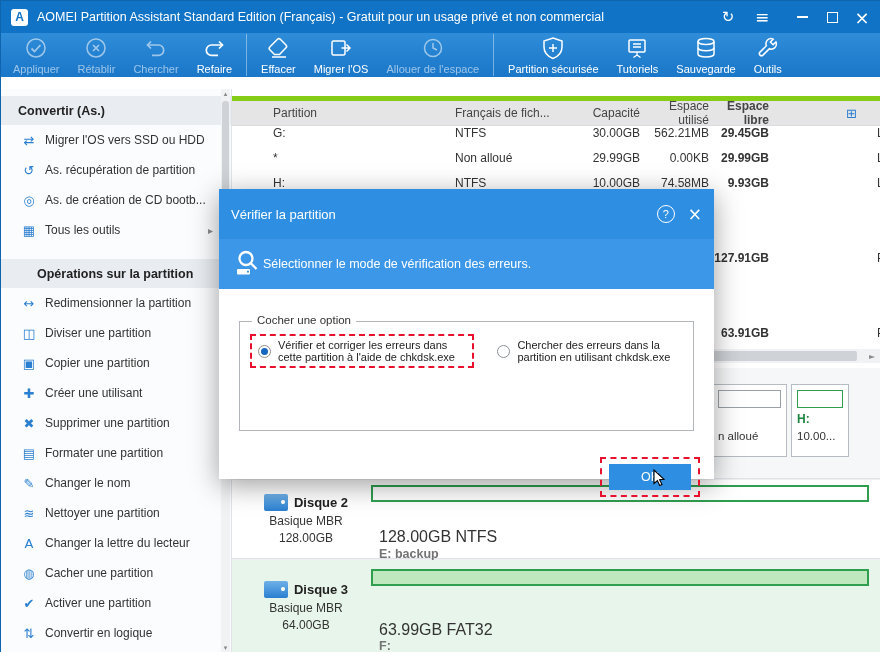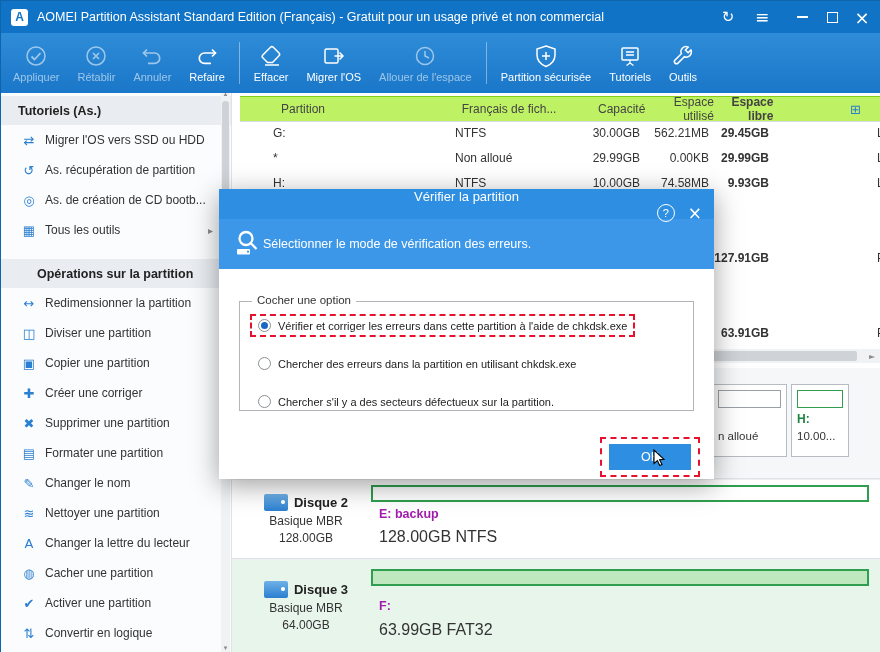--- a/index.html
+++ b/index.html
@@ -12,21 +12,21 @@
   .logo{width:17px;height:17px;background:#fff;border-radius:3px;color:#1173c5;font-weight:bold;font-size:12px;display:flex;align-items:center;justify-content:center;flex:none;}
   .tb-title{color:#fff;font-size:12.5px;margin-left:9px;flex:1;white-space:nowrap;overflow:hidden;}
   .win-ctl{width:30px;height:32px;display:flex;align-items:center;justify-content:center;color:#fff;flex:none;cursor:default;}
   .win-ctl.refresh{font-size:15px;margin-right:4px;}
   .win-ctl.menu{font-size:17px;margin-right:10px;}
   .min-line{width:11px;border-top:2px solid #fff;display:block;}
   .max-box{width:9px;height:9px;border:1.5px solid #fff;display:block;}
   .win-ctl.close{font-size:18px;margin-right:4px;}
 
   
-  #toolbar{position:absolute;left:0;top:32px;right:0;height:60px;background:linear-gradient(#2f8cd8,#1a77c9);display:flex;align-items:center;padding-left:3px;z-index:5;}
+  #toolbar{position:absolute;left:0;top:32px;right:0;height:44px;background:linear-gradient(#2f8cd8,#1a77c9);display:flex;align-items:center;padding-left:3px;z-index:5;}
   .tbi{height:52px;display:flex;flex-direction:column;align-items:center;justify-content:center;gap:2px;padding:0 9px;color:#fff;}
   .tbi .ticon{height:26px;display:flex;align-items:center;justify-content:center;}
   .tbi .tlabel{font-size:11px;white-space:nowrap;}
   .tbi.disabled{opacity:.55;}
   .tb-sep{width:1px;height:42px;background:rgba(255,255,255,.4);margin:0 5px;flex:none;}
 
   
   #sidebar{position:absolute;top:88px;left:0;width:230px;bottom:0;background:#fbfcfd;border-right:1px solid #dfe3e8;z-index:1;}
   .side-header{height:29px;background:#e9edf2;display:flex;align-items:center;padding-left:17px;font-size:12.5px;font-weight:bold;color:#222;}
   .side-header.first{margin-top:7px;}
@@ -34,21 +34,21 @@
   .side-item{height:30px;display:flex;align-items:center;padding-left:20px;gap:8px;font-size:12px;color:#333;cursor:default;}
   .sicon{width:16px;text-align:center;color:#2a7fd0;font-size:13px;flex:none;font-family:"DejaVu Sans",sans-serif;}
   .side-item .sub-arrow{margin-left:auto;margin-right:18px;color:#888;font-size:10px;}
   #side-scroll{position:absolute;right:1px;top:0;bottom:0;width:9px;background:#f1f2f4;}
   #side-scroll .sthumb{position:absolute;top:12px;height:225px;left:1px;right:1px;background:#cfd2d6;border-radius:3px;}
   .sarr{position:absolute;left:0;right:0;text-align:center;font-size:7px;color:#8a8a8a;}
   .sarr.up{top:1px;} .sarr.down{bottom:1px;}
 
   
   #main{position:absolute;left:231px;top:88px;right:0;bottom:0;background:#fff;}
-  #table-header{position:absolute;left:8px;right:0;top:7px;height:24px;background:#bef264;border-top:1px solid #84cc16;border-bottom:1px solid #d9dde1;display:flex;align-items:center;font-size:12px;color:#444;}
+  #table-header{position:absolute;left:0;right:0;top:7px;height:24px;background:#e5e5e5;border-top:5px solid #84cc16;border-bottom:1px solid #d9dde1;display:flex;align-items:center;font-size:12px;color:#444;}
   #rows{position:absolute;left:0;right:0;top:31px;}
   .trow{height:25px;display:flex;align-items:center;font-size:12px;color:#333;}
   .c1{width:220px;padding-left:41px;box-sizing:border-box;}
   .c2{width:125px;padding-left:3px;box-sizing:border-box;}
   .c3{width:66px;text-align:right;padding-right:3px;box-sizing:border-box;}
   .c4{width:68px;text-align:right;padding-right:2px;box-sizing:border-box;}
   .c5{width:62px;text-align:right;padding-right:4px;box-sizing:border-box;font-weight:bold;}
   .c6{width:64px;display:flex;justify-content:flex-end;box-sizing:border-box;}
   .c7{flex:1;padding-left:8px;box-sizing:border-box;white-space:nowrap;overflow:hidden;margin-left:32px;}
   .view-ic{color:#2a7fd0;font-size:13px;margin-right:-20px;}
@@ -65,44 +65,44 @@
   .panel.p1{top:0;height:110px;background:#f6f7f8;}
   .panel.p2{top:112px;height:78px;}
   .panel.p3{top:192px;bottom:0;background:#e8f5ea;}
   .dinfo{position:absolute;left:8px;top:0;bottom:0;width:132px;display:flex;flex-direction:column;justify-content:center;align-items:center;gap:3px;}
   .dname{display:flex;align-items:center;gap:6px;font-size:13px;font-weight:bold;color:#222;}
   .dicon{width:24px;height:17px;border-radius:2px;background:radial-gradient(circle at 19px 8px,#fff 1.5px,rgba(255,255,255,0) 2.5px),linear-gradient(#6fb1e8,#2a7fd0);flex:none;}
   .dmeta{font-size:12px;color:#333;}
   .dbar{position:absolute;left:139px;right:12px;height:17px;border:2px solid #2f9e4f;background:#fff;box-sizing:border-box;}
   .p2 .dbar{top:5px;}
   .p3 .dbar{top:9px;background:#bfe8bf;}
-  .plabel{position:absolute;left:147px;font-size:12.5px;font-weight:bold;color:#a21caf;white-space:nowrap;}
+  .plabel{position:absolute;left:147px;font-size:12.5px;font-weight:bold;color:#737373;white-space:nowrap;margin-top:40px;}
   .pinfo{position:absolute;left:147px;font-size:16px;color:#333;white-space:nowrap;}
   .p2 .plabel{top:27px;} .p2 .pinfo{top:48px;}
   .p3 .plabel{top:39px;} .p3 .pinfo{top:61px;}
   
   .pblock{position:absolute;top:16px;height:73px;background:#fff;border:1px solid #b6bcc2;box-sizing:border-box;padding:5px;}
   .pblock.unalloc{left:480px;width:75px;}
   .pblock.hdrive{left:559px;width:58px;}
   .mini-bar{height:18px;border:1px solid #9aa0a6;background:#fff;box-sizing:border-box;}
   .pblock.hdrive .mini-bar{border-color:#2f9e4f;}
   .pb-line1{margin-top:4px;font-size:12px;font-weight:bold;color:#1e8540;height:14px;}
   .pb-line2{margin-top:4px;font-size:11.5px;color:#333;white-space:nowrap;overflow:hidden;}
 
   
   #dialog{position:absolute;left:218px;top:188px;width:495px;height:290px;background:#fff;box-shadow:0 6px 26px rgba(0,0,0,.38);z-index:40;}
-  .dlg-title{height:30px;background:#2e8fe2;display:flex;align-items:center;padding:0 12px;color:#fff;font-size:13px;flex-direction:column;}
+  .dlg-title{height:18px;background:#2e8fe2;display:flex;align-items:center;padding:16px 12px;color:#fff;font-size:13px;}
   .dlg-ctls{margin-left:auto;display:flex;align-items:center;gap:13px;}
   .dlg-help{width:16px;height:16px;border:1px solid #fff;border-radius:50%;font-size:11px;display:flex;align-items:center;justify-content:center;}
   .dlg-close{font-size:17px;line-height:1;}
   .dlg-banner{height:50px;background:#3d97e8;display:flex;align-items:center;padding:0 14px;color:#fff;font-size:12.5px;}
   .dlg-body{position:relative;height:210px;}
   .groupbox{position:absolute;left:20px;right:20px;top:32px;height:108px;border:1px solid #b2b6ba;}
   .gb-label{position:absolute;top:-8px;left:12px;background:#fff;padding:0 5px;font-size:11.5px;color:#333;}
-  .options{padding:12px 8px 0 10px;display:flex;flex-direction:column;align-items:flex-start;gap:15px;}
+  .options{padding:12px 8px 0 10px;display:flex;flex-direction:row;align-items:flex-start;gap:15px;}
   .option{display:flex;align-items:center;gap:7px;font-size:11px;color:#222;padding:3px 6px;border:2px dashed transparent;cursor:default;}
   .option.annotated{border-color:#e8112d;}
   .radio{width:13px;height:13px;border:1px solid #8a9094;border-radius:50%;background:#fff;position:relative;flex:none;box-sizing:border-box;}
   .radio.checked::after{content:"";position:absolute;inset:2px;border-radius:50%;background:#1766c2;}
   .ok-wrap{position:absolute;right:14px;bottom:2px;border:2px dashed #e8112d;padding:5px 7px;}
   .ok-btn{display:block;width:82px;height:26px;background:#2e8fe2;color:#fff;border:none;font-size:12.5px;font-family:"Liberation Sans",sans-serif;}
   .cursor{position:absolute;left:48px;top:10px;pointer-events:none;}
 </style>
 </head>
 <body>
@@ -142,21 +142,21 @@
         </span>
       <span class="tlabel">Rétablir</span>
     </div>
     <div class="tbi disabled">
       <span class="ticon">
           <svg width="24" height="24" viewBox="0 0 24 24">
             <path d="M7 5.5 L3.5 9 L7 12.5" fill="none" stroke="#fff" stroke-width="1.7"></path>
             <path d="M3.5 9 H14.5 a5.2 5.2 0 0 1 0 10.4 H8" fill="none" stroke="#fff" stroke-width="1.7"></path>
           </svg>
         </span>
-      <span class="tlabel">Annuler</span>
+      <span class="tlabel">Chercher</span>
     </div>
     <div class="tbi">
       <span class="ticon">
           <svg width="24" height="24" viewBox="0 0 24 24">
             <path d="M17 5.5 L20.5 9 L17 12.5" fill="none" stroke="#fff" stroke-width="1.7"></path>
             <path d="M20.5 9 H9.5 a5.2 5.2 0 0 0 0 10.4 H16" fill="none" stroke="#fff" stroke-width="1.7"></path>
           </svg>
         </span>
       <span class="tlabel">Refaire</span>
     </div>
@@ -204,29 +204,39 @@
             <rect x="4" y="4" width="16" height="12" rx="1" fill="none" stroke="#fff" stroke-width="1.5"></rect>
             <path d="M8 8 h8 M8 11 h8" stroke="#fff" stroke-width="1.3"></path>
             <path d="M12 16 v3 M8.5 21.5 L12 19 l3.5 2.5" fill="none" stroke="#fff" stroke-width="1.3"></path>
           </svg>
         </span>
       <span class="tlabel">Tutoriels</span>
     </div>
     <div class="tbi">
       <span class="ticon">
           <svg width="24" height="24" viewBox="0 0 24 24">
+            <ellipse cx="12" cy="5.5" rx="8" ry="3" fill="none" stroke="#fff" stroke-width="1.5"></ellipse>
+            <path d="M4 5.5 V18 c0 1.7 3.6 3 8 3 s8 -1.3 8 -3 V5.5" fill="none" stroke="#fff" stroke-width="1.5"></path>
+            <path d="M4 11.8 c0 1.7 3.6 3 8 3 s8 -1.3 8 -3" fill="none" stroke="#fff" stroke-width="1.5"></path>
+          </svg>
+        </span>
+      <span class="tlabel">Sauvegarde</span>
+    </div>
+    <div class="tbi">
+      <span class="ticon">
+          <svg width="24" height="24" viewBox="0 0 24 24">
             <path d="M20.2 6.8 a5 5 0 0 1 -6.8 5.9 L7 19.1 a2.1 2.1 0 0 1 -3 -3 L10.4 9.7 A5 5 0 0 1 17.2 3.2 l-2.8 2.8 2.7 2.7 2.8 -2.8 c.2.3.3.6.3.9 z" fill="none" stroke="#fff" stroke-width="1.5"></path>
           </svg>
         </span>
       <span class="tlabel">Outils</span>
     </div>
   </div>
 
   <div id="sidebar">
-    <div class="side-header first">Tutoriels (As.)</div>
+    <div class="side-header first">Convertir (As.)</div>
     <div class="side-item">
       <span class="sicon">⇄</span>
       <span>Migrer l'OS vers SSD ou HDD</span>
     </div>
     <div class="side-item">
       <span class="sicon">↺</span>
       <span>As. récupération de partition</span>
     </div>
     <div class="side-item">
       <span class="sicon">◎</span>
@@ -246,21 +256,21 @@
     <div class="side-item">
       <span class="sicon">◫</span>
       <span>Diviser une partition</span>
     </div>
     <div class="side-item">
       <span class="sicon">▣</span>
       <span>Copier une partition</span>
     </div>
     <div class="side-item">
       <span class="sicon">✚</span>
-      <span>Créer une corriger</span>
+      <span>Créer une utilisant</span>
     </div>
     <div class="side-item">
       <span class="sicon">✖</span>
       <span>Supprimer une partition</span>
     </div>
     <div class="side-item">
       <span class="sicon">▤</span>
       <span>Formater une partition</span>
     </div>
     <div class="side-item">
@@ -435,24 +445,20 @@
         <span class="gb-label">Cocher une option</span>
         <div class="options">
           <div class="option annotated">
             <span class="radio checked"></span>
             <span>Vérifier et corriger les erreurs dans cette partition à l'aide de chkdsk.exe</span>
           </div>
           <div class="option">
             <span class="radio"></span>
             <span>Chercher des erreurs dans la partition en utilisant chkdsk.exe</span>
           </div>
-          <div class="option">
-            <span class="radio"></span>
-            <span>Chercher s'il y a des secteurs défectueux sur la partition.</span>
-          </div>
         </div>
       </div>
       <div class="ok-wrap">
         <button class="ok-btn">OK</button>
         <span class="cursor"><svg width="18" height="18" viewBox="0 0 18 18">
               <path d="M4 1 L4 14.5 L7.4 11.6 L9.7 16.6 L12 15.5 L9.6 10.7 L14 10.3 Z" fill="#fff" stroke="#000" stroke-width="1.1"></path>
             </svg></span>
       </div>
     </div>
   </div>

